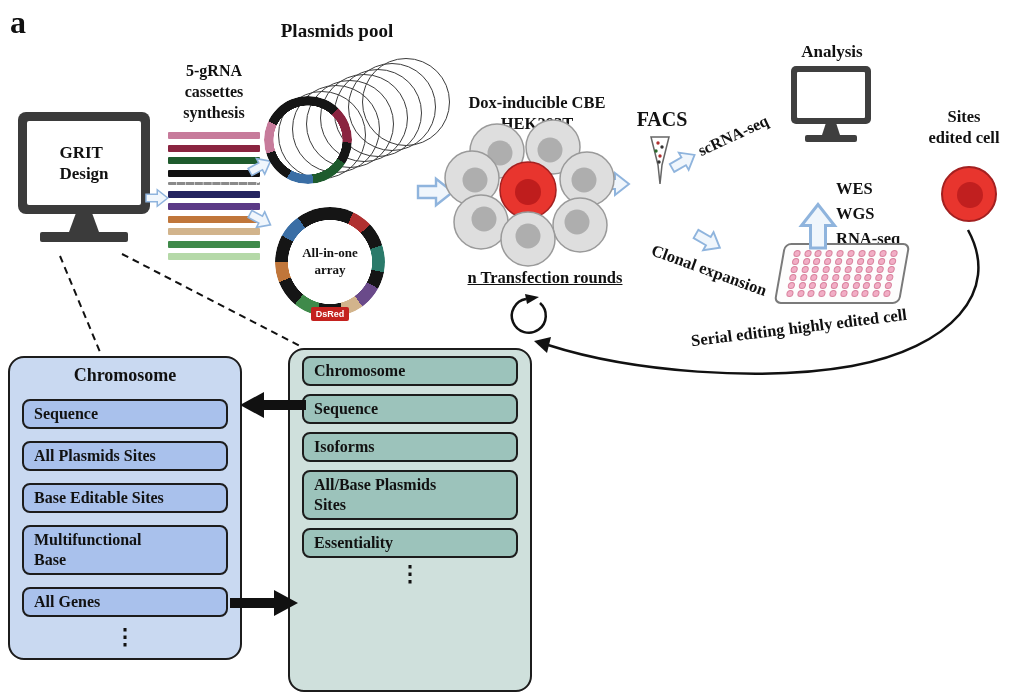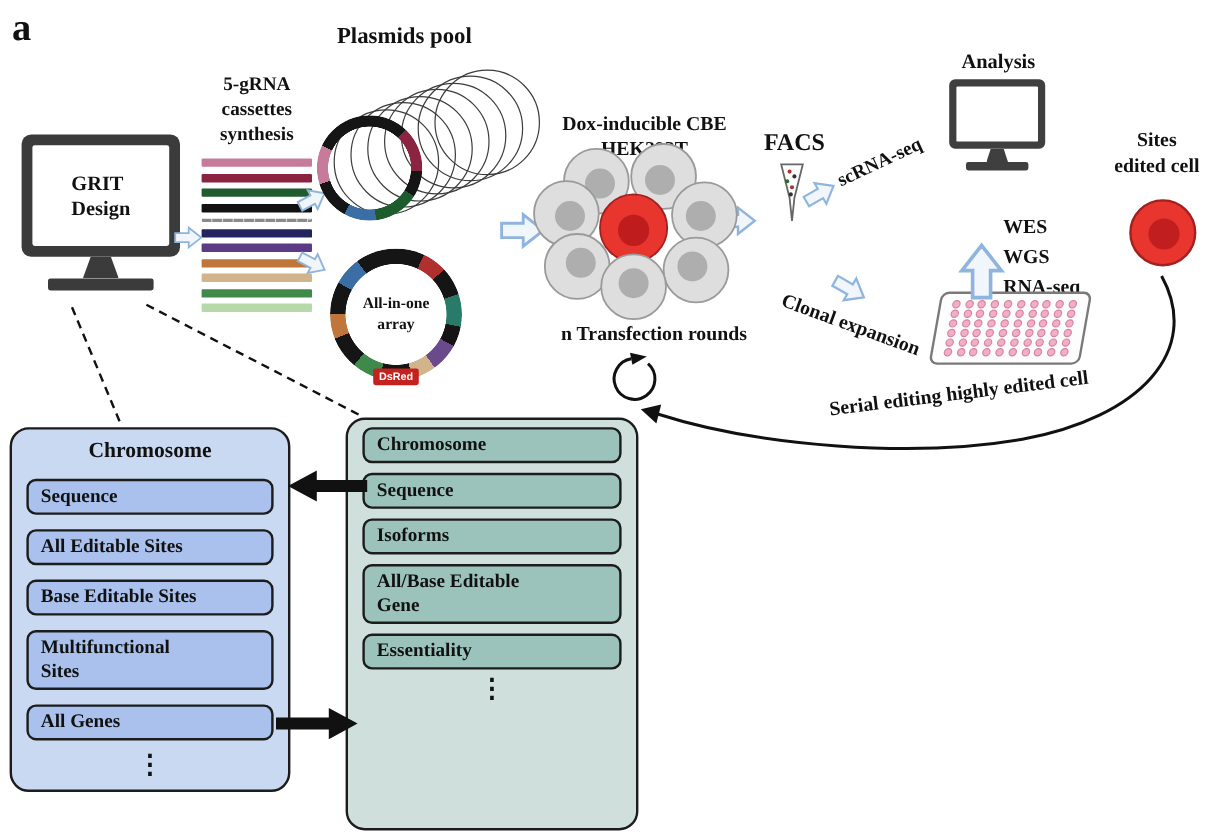--- a/index.html
+++ b/index.html
@@ -38,21 +38,21 @@
     -webkit-mask:radial-gradient(closest-side, transparent 76%, #000 77%);
             mask:radial-gradient(closest-side, transparent 76%, #000 77%);}
   #array-label {left:275px; top:207px; width:110px; height:110px; display:flex; align-items:center; justify-content:center;
                 font-size:13px; line-height:1.3;}
   #dsred-badge {position:absolute; left:311px; top:307px; width:38px; height:14px; background:#c4221f; color:#fff;
                 font-size:9px; font-family:"Liberation Sans",sans-serif; font-weight:700; display:flex; align-items:center;
                 justify-content:center; border-radius:2px; z-index:6;}
 
   
   #dox-label {left:437px; top:92px; width:200px; font-size:16.5px; line-height:1.3;}
-  #transfection-label {left:440px; top:268px; width:210px; font-size:16.5px;}
+  #transfection-label {left:440px; top:268px; width:210px; font-size:16.5px;text-decoration:underline;}
   #facs-label {left:630px; top:108px; width:64px; font-size:20px;}
   #scrna-label {left:688px; top:148px; width:100px; font-size:16px; transform:rotate(-25deg); transform-origin:left center;}
   #clonal-label {left:630px; top:232px; width:168px; font-size:16.5px; transform:rotate(20deg); transform-origin:left center;}
   #serial-label {left:640px; top:318px; width:318px; font-size:16.5px; transform:rotate(-7deg);}
 
   
   #analysis-label {left:786px; top:42px; width:92px; font-size:17px;}
   #analysis-monitor {position:absolute; left:791px; top:66px; width:80px;}
   #analysis-screen {width:80px; height:58px; background:#3f3f3f; border-radius:5px; padding:6px; box-sizing:border-box;}
   #analysis-screen-inner {background:#fff; width:100%; height:100%; border-radius:1px;}
@@ -230,32 +230,32 @@
         <span class="well" style="background: rgb(242, 174, 198); border-color: rgb(217, 132, 159);"></span>
         <span class="well" style="background: rgb(242, 174, 198); border-color: rgb(217, 132, 159);"></span>
         <span class="well" style="background: rgb(242, 174, 198); border-color: rgb(217, 132, 159);"></span>
         <span class="well" style="background: rgb(242, 174, 198); border-color: rgb(217, 132, 159);"></span>
       </div>
   </div>
 
   <div id="chrom-panel" class="dbpanel">
     <div class="panel-title">Chromosome</div>
     <div class="row">Sequence</div>
-    <div class="row">All Editable Sites</div>
+    <div class="row">All Plasmids Sites</div>
     <div class="row">Base Editable Sites</div>
-    <div class="row wrap2">Multifunctional Sites</div>
+    <div class="row wrap2">Multifunctional Base</div>
     <div class="row">All Genes</div>
     <div class="more">⋮</div>
   </div>
 
   <div id="gene-panel" class="dbpanel">
     <div class="row">Chromosome</div>
     <div class="row">Sequence</div>
     <div class="row">Isoforms</div>
-    <div class="row wrap2">All/Base Editable Gene</div>
+    <div class="row wrap2">All/Base Plasmids Sites</div>
     <div class="row">Essentiality</div>
     <div class="more">⋮</div>
   </div>
 
   <svg id="overlay" width="1015" height="697" viewBox="0 0 1015 697">
 
     <g>
         <path class="blk" transform="translate(146,198) scale(0.75)" d="M0,-5 L15,-5 L15,-11 L29,0 L15,11 L15,5 L0,5 Z"></path>
       </g>
     <g>

